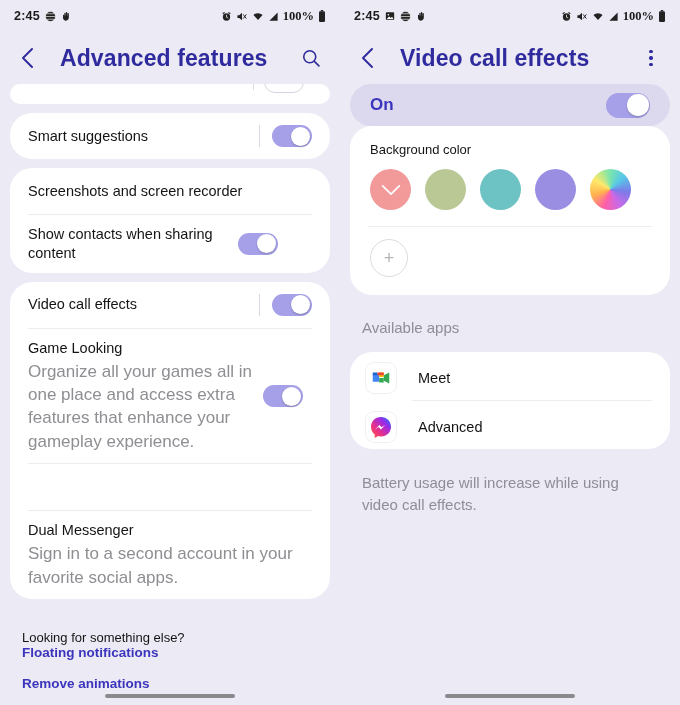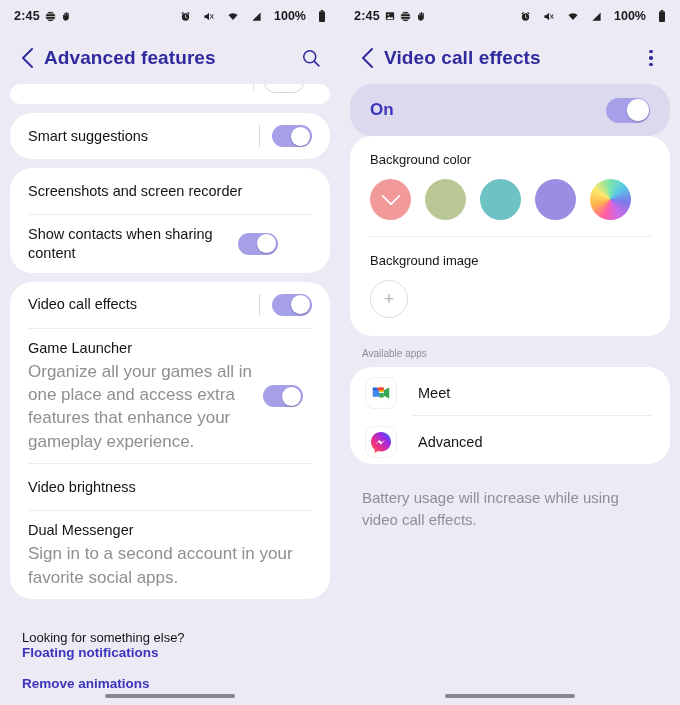--- a/index.html
+++ b/index.html
@@ -19,39 +19,39 @@
   .phone.right { background: #eceaf4; }
 
   
   .statusbar {
     height: 32px;
     display: flex; align-items: center;
     padding: 0 14px;
     font-size: 12.5px; font-weight: bold; color: #1a1a1a; text-align: right;
   }
   .sb-left { display: flex; align-items: center; gap: 5px; }
-  .sb-right { margin-left: auto; display: flex; align-items: center; gap: 12px; }
+  .sb-right { margin-left: auto; display: flex; align-items: center; gap: 4px; font-family: Liberation Serif, serif; }
   .sb-time { letter-spacing: .2px; }
   .ico { display: inline-block; line-height: 1; }
   .ico svg { display:block; }
 
   
   .appbar {
     height: 52px;
     display: flex; align-items: center;
     padding: 0 14px;
     color: #2f2b9e;
   }
   .back {
     width: 26px; height: 26px; display:flex; align-items:center; justify-content:center;
     cursor: pointer;
   }
   .appbar-title {
-    font-size: 19px; font-weight: bold; color: #2f2b9e;
-    margin-left: 4px; letter-spacing: .1px; text-align: center;
+    font-size: 23px; font-weight: bold; color: #2f2b9e;
+    margin-left: 20px; letter-spacing: .1px; text-align: center;
   }
   .appbar-actions { margin-left: auto; display:flex; align-items:center; gap: 2px; }
   .action-btn { width: 30px; height: 30px; display:flex; align-items:center; justify-content:center; cursor:pointer; }
   .dots { display:flex; flex-direction: column; gap: 3px; align-items:center; }
   .dots i { width: 3.4px; height: 3.4px; background: #2f2b9e; border-radius: 50%; display:block; }
 
   
   .body { position: relative; }
 
   
@@ -107,21 +107,21 @@
     width: 40px; height: 22px; border-radius: 12px;
     border: 1.5px solid #d5d4de; background: #fff;
   }
   .clip-card .ghost-sep { position:absolute; right: 76px; top: -10px; width:1px; height: 16px; background:#ddd; }
 
   
   .on-banner {
     margin: 0 10px 0 10px;
     background: #dcd9ee;
     border-radius: 22px;
-    height: 52px;
+    height: 42px;
     display:flex; align-items:center; padding: 0 20px;
     cursor: pointer;
   }
   .on-label { font-size: 17px; color: #3b35bd; font-weight: bold; flex:1; }
   .toggle.big { width: 44px; height: 25px; border-radius: 13px; background: #a5a0e8; }
   .toggle.big .knob { width: 21.5px; height: 21.5px; left: 21px; top: 1.7px; }
 
   .desc {
     padding: 16px 20px 18px 20px;
     font-size: 13.6px; line-height: 1.52; color: #3b35bd;
@@ -138,21 +138,21 @@
     background: conic-gradient(from 200deg, #ff5ea8, #ffb34d, #ffe96b, #7fe6a8, #57c8e8, #7a7ce8, #c86ae8, #ff5ea8);
   }
 
   .plus-circle {
     width: 38px; height: 38px; border-radius: 50%;
     border: 1px solid #dcdce0; display:flex; align-items:center; justify-content:center;
     color: #b5b5ba; font-size: 18px; margin: 12px 20px 18px 20px; cursor:pointer;
     line-height: 1;
   }
 
-  .group-label { font-size: 10px; color: #8e8d98; padding: 12px 22px 8px 22px; }
+  .group-label { font-size: 15px; color: #8e8d98; padding: 12px 22px 16px 22px; }
 
   .app-row { display:flex; align-items:center; padding: 4px 0 0 16px; min-height: 48px; cursor:pointer; }
   .app-icon { width: 30px; height: 30px; border-radius: 8px; background:#fff; display:flex; align-items:center; justify-content:center; flex:none; box-shadow: 0 0 0 1px #f0f0f2; }
   .app-name { font-size: 14.5px; color: #141414; margin-left: 22px; }
   .app-divider { height:1px; background:#ececec; margin-left: 62px; margin-right: 18px; }
 
   .note { padding: 14px 22px 0 22px; font-size: 15px; color: #8e8d98; line-height: 1.45; }
 </style>
 </head>
 <body>
@@ -276,34 +276,33 @@
             <div class="tog-sep"></div>
             <div class="toggle">
                 <span class="knob"></span>
               </div>
           </div>
         </div>
         <div class="divider"></div>
 
         <div class="row">
           <div class="row-text" style="max-width:225px">
-            <div class="row-title">Game Launcher</div>
+            <div class="row-title">Game Looking</div>
             <div class="row-sub">Organize all your games all in one place and access extra features that enhance your gameplay experience.</div>
           </div>
           <div class="tog-wrap">
             <div class="toggle">
                 <span class="knob"></span>
               </div>
           </div>
         </div>
         <div class="divider"></div>
 
         <div class="row">
           <div class="row-text">
-            <div class="row-title">Video brightness</div>
           </div>
         </div>
         <div class="divider"></div>
 
         <div class="row">
           <div class="row-text">
             <div class="row-title">Dual Messenger</div>
             <div class="row-sub">Sign in to a second account in your favorite social apps.</div>
           </div>
         </div>
@@ -399,37 +398,36 @@
     <div class="body">
 
       <div class="on-banner">
         <div class="on-label">On</div>
         <div class="toggle big">
             <span class="knob"></span>
           </div>
       </div>
 
 
-      <div class="card" style="margin-bottom:0">
+      <div class="card" style="margin-bottom:12px">
         <div class="sec-label">Background color</div>
         <div class="swatches">
           <div class="swatch" style="background:#f29a9a">
             <span class="check">
               <svg width="20" height="14" viewBox="0 0 24 16">
                   <path d="M2 3l10 10L22 3" stroke="#fff" stroke-width="2" fill="none" stroke-linecap="round" stroke-linejoin="round"></path>
                 </svg>
             </span>
           </div>
           <div class="swatch" style="background:#b9c894"></div>
           <div class="swatch" style="background:#6dc3c4"></div>
           <div class="swatch" style="background:#9a8ee2"></div>
           <div class="swatch rainbow"></div>
         </div>
         <div class="divider"></div>
-        <div class="sec-label">Background image</div>
         <div class="plus-circle">+</div>
       </div>
 
       <div class="group-label">Available apps</div>
 
       <div class="card">
         <div class="app-row">
           <div class="app-icon">
             <svg width="22" height="22" viewBox="0 0 24 24">
               <path d="M3 8h7v8H3z" fill="#4285f4"></path>

